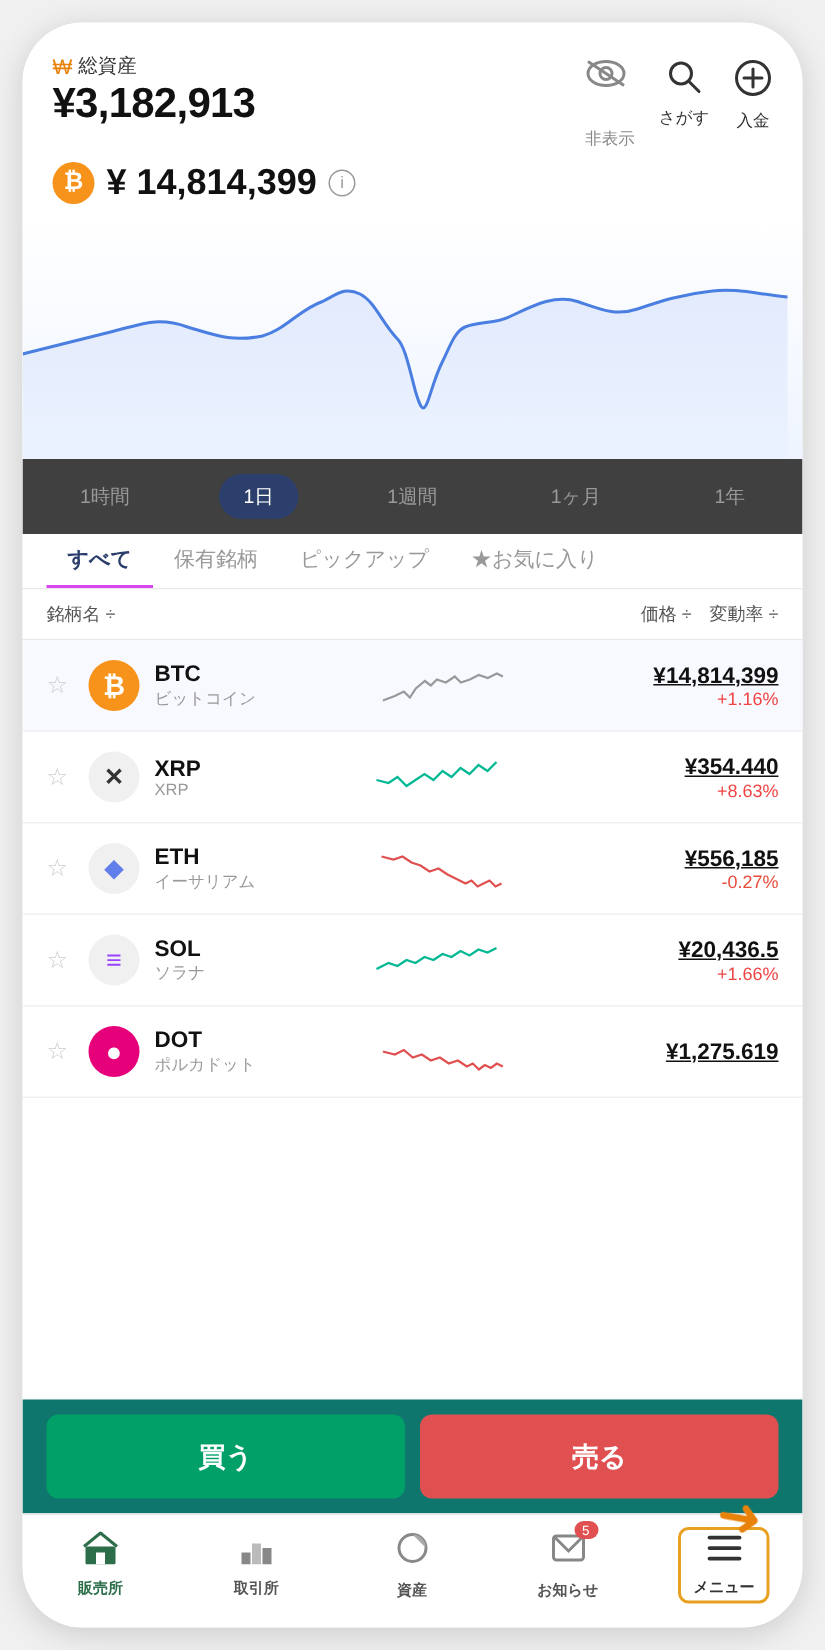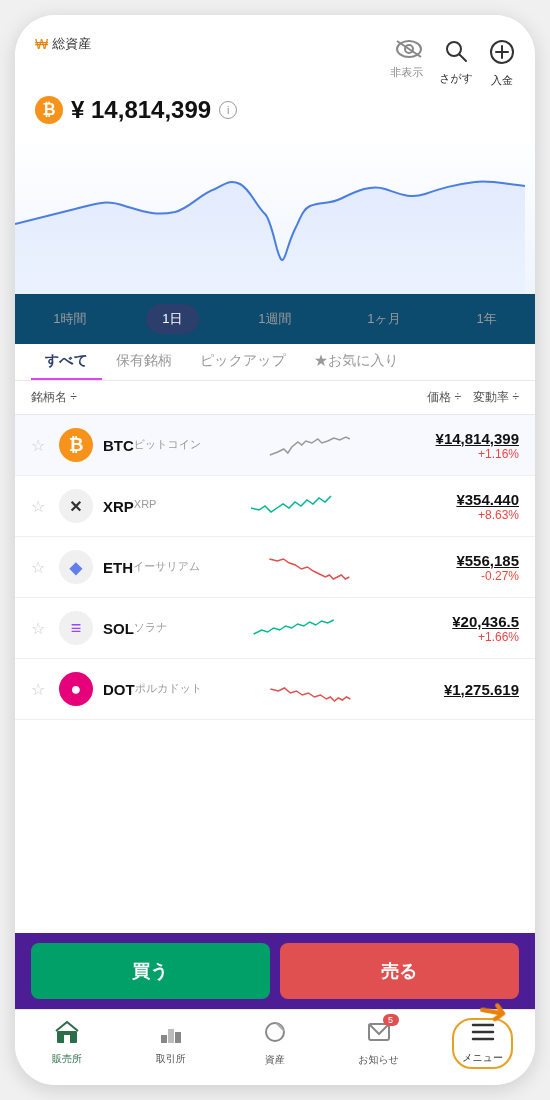--- a/index.html
+++ b/index.html
@@ -50,22 +50,22 @@
     }
     .header-right {
       display: flex;
       gap: 16px;
       align-items: flex-start;
       padding-top: 4px;
     }
     .hide-section {
       display: flex;
       flex-direction: column;
-      align-items: flex-end;
-      gap: 0;
+      align-items: flex-start;
+      gap: 20px;
       cursor: pointer;
     }
     .hide-icon {
       font-size: 22px;
       color: #888;
     }
     .hide-label {
       font-size: 11px;
       color: #888;
     }
@@ -126,21 +126,21 @@
       overflow: hidden;
     }
     .chart-svg {
       width: 100%;
       height: 100%;
     }
     .time-filters {
       display: flex;
       justify-content: space-around;
       padding: 10px 16px;
-      background: #0c4a6e;
+      background: #404040;
       gap: 31px;
     }
     .time-btn {
       padding: 6px 16px;
       border-radius: 20px;
       border: none;
       background: transparent;
       font-size: 13px;
       color: #999;
       cursor: pointer;
@@ -214,21 +214,21 @@
       font-weight: bold;
       min-width: 34px;
     }
     .coin-icon.btc { background: #F7931A; color: white; }
     .coin-icon.xrp { background: #f0f0f0; color: #333; }
     .coin-icon.eth { background: #f0f0f0; color: #627EEA; }
     .coin-icon.sol { background: #f0f0f0; color: #9945FF; }
     .coin-icon.dot { background: #E6007A; color: white; }
     .coin-info {
       display: flex;
-      flex-direction: row;
+      flex-direction: column;
       min-width: 60px;
     }
     .coin-symbol {
       font-size: 15px;
       font-weight: 700;
       color: #111;
     }
     .coin-name {
       font-size: 11px;
       color: #999;
@@ -249,21 +249,21 @@
     }
     .coin-change {
       font-size: 12px;
     }
     .coin-change.positive { color: #ef4444; }
     .coin-change.negative { color: #e74c3c; }
     .bottom-buttons {
       display: flex;
       gap: 0;
       padding: 10px 16px;
-      background: #4c1d95;
+      background: #0f766e;
       gap: 10px;
       justify-content: flex-end;
     }
     .buy-btn {
       flex: 1;
       padding: 16px;
       background: #00a068;
       color: white;
       border: none;
       border-radius: 8px;
@@ -298,26 +298,27 @@
       cursor: pointer;
       min-width: 60px;
     }
     .nav-icon {
       font-size: 22px;
       color: #555;
     }
     .nav-label {
       font-size: 10px;
       color: #555;
+      font-weight: bold;
     }
     .nav-item.active .nav-icon { color: #2c6e49; }
     .nav-item.active .nav-label { color: #2c6e49; }
     .nav-item.menu-active {
       border: 2px solid #e8a020;
-      border-radius: 20px;
+      border-radius: 7px;
       padding: 2px 8px;
     }
     .nav-item.menu-active .nav-icon { color: #333; }
     .nav-item.menu-active .nav-label { color: #333; }
     .notification-badge {
       position: relative;
       display: inline-block;
     }
     .badge {
       position: absolute;
@@ -341,20 +342,21 @@
 
 <div class="phone">
 
   <div class="header">
     <div class="header-top">
       <div class="total-assets-section">
         <div class="total-assets-label">
           <span style="font-size:14px;color:#e8820a">₩</span>
           <span>総資産</span>
         </div>
+        <div class="total-assets-value">¥3,182,913</div>
       </div>
       <div class="header-right">
         <div class="hide-section">
           <span class="hide-icon">
             <svg width="28" height="20" viewBox="0 0 28 20" fill="none">
               <ellipse cx="14" cy="10" rx="12" ry="8" stroke="#888" stroke-width="2"></ellipse>
               <circle cx="14" cy="10" r="4" stroke="#888" stroke-width="2"></circle>
               <line x1="2" y1="2" x2="26" y2="18" stroke="#888" stroke-width="2"></line>
             </svg>
           </span>

